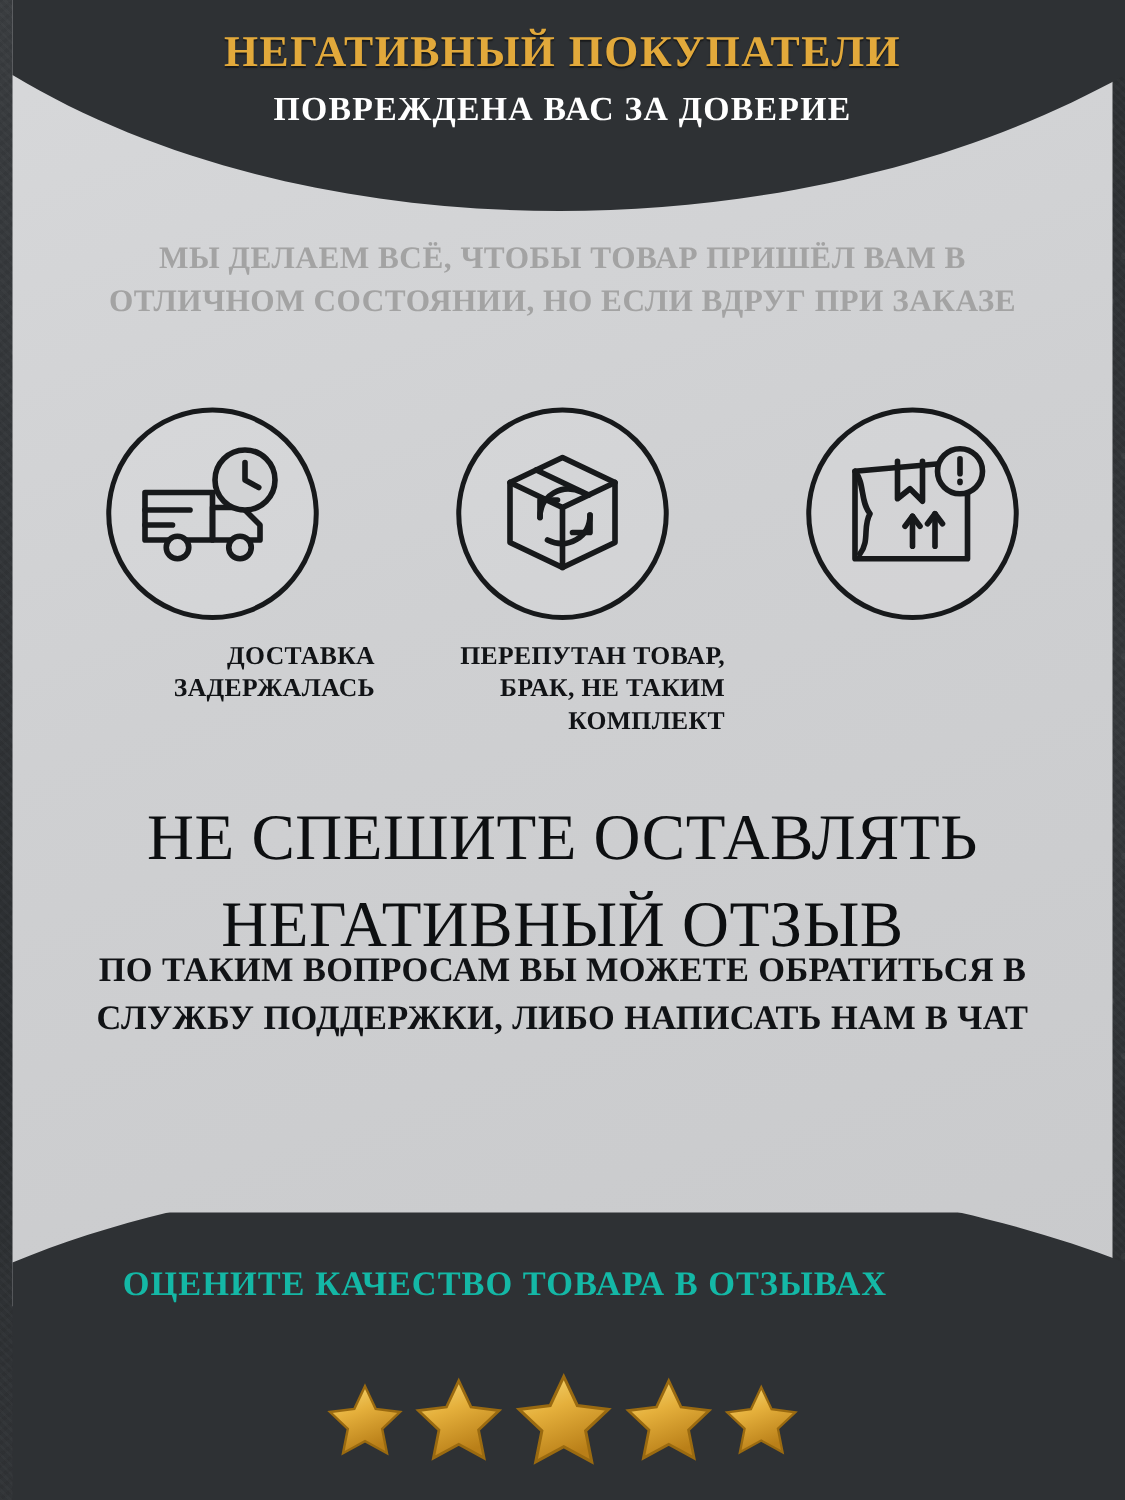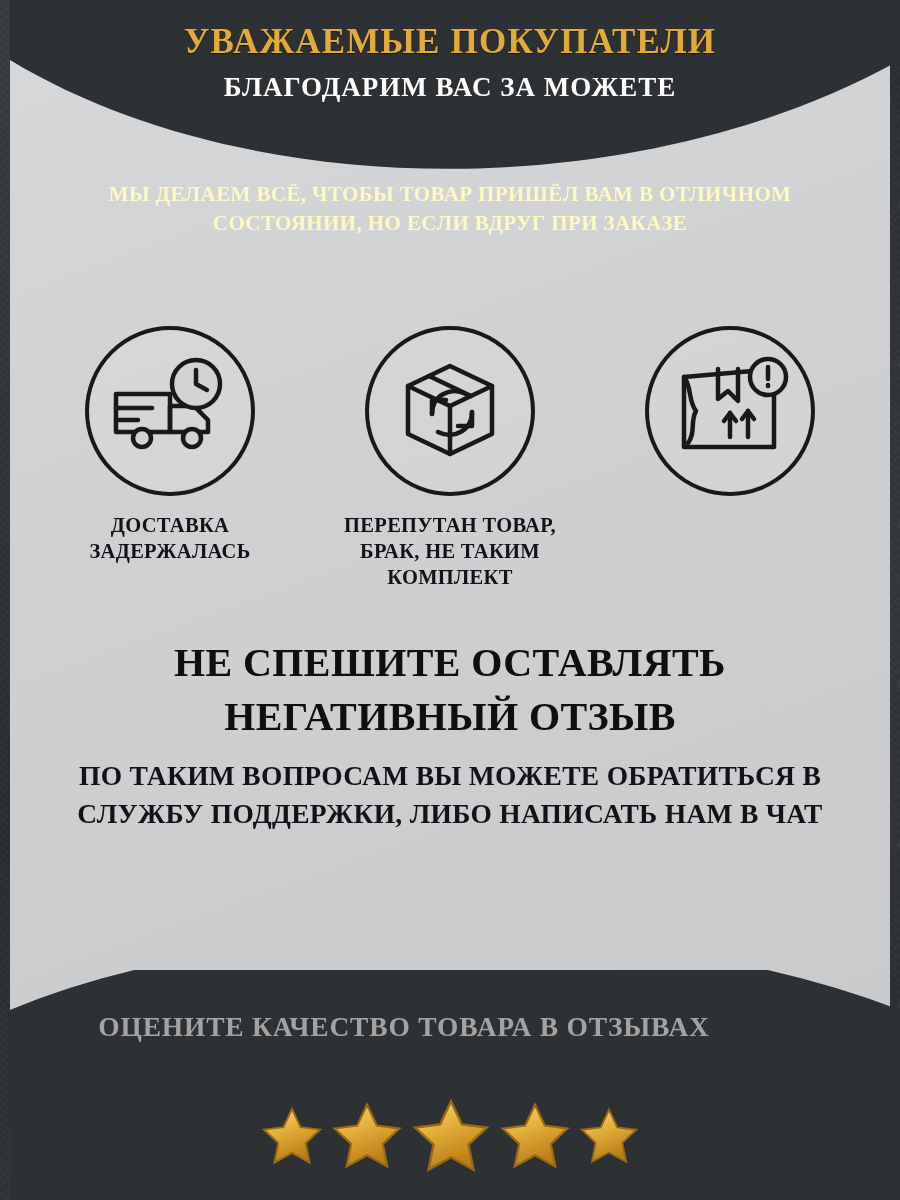--- a/index.html
+++ b/index.html
@@ -98,43 +98,43 @@
   
   .content {
     position: absolute;
     left: 0;
     top: 0;
     width: 900px;
     z-index: 5;
   }
   .lead {
     position: absolute;
-    top: 180px;
+    top: 190px;
     left: 60px;
     width: 780px;
     text-align: center;
-    font-size: 21px;
-    font-weight: bold;
-    color: #fef9c3;
+    font-size: 25px;
+    font-weight: bold;
+    color: #a3a3a3;
     line-height: 1.38;
     letter-spacing: .4px;
   }
 
   .icons-row {
     position: absolute;
     top: 326px;
     left: 40px;
     width: 820px;
     display: flex;
     justify-content: space-between;
     align-items: flex-start;
   }
   .icon-block {
     width: 260px;
-    text-align: center;
+    text-align: right;
   }
   .icon-circle {
     width: 170px;
     height: 170px;
     margin: 0 auto;
     border: 4px solid #17191b;
     border-radius: 50%;
     background: rgba(255,255,255,0.10);
     display: flex;
     align-items: center;
@@ -149,22 +149,22 @@
     line-height: 1.28;
     letter-spacing: .3px;
   }
 
   .big-title {
     position: absolute;
     top: 636px;
     left: 60px;
     width: 780px;
     text-align: center;
-    font-size: 40px;
-    font-weight: bold;
+    font-size: 52px;
+    font-weight: normal;
     color: #0d0f11;
     line-height: 1.34;
     letter-spacing: .4px;
   }
 
   .support-text {
     position: absolute;
     top: 757px;
     left: 50px;
     width: 800px;
@@ -186,21 +186,21 @@
     z-index: 6;
     text-align: center;
   }
   .footer-title {
     position: absolute;
     top: 24px;
     left: 0;
     width: 808px;
     font-size: 27.5px;
     font-weight: bold;
-    color: #a3a3a3;
+    color: #14b8a6;
     line-height: 1.3;
     letter-spacing: .8px;
   }
   .stars {
     position: absolute;
     top: 110px;
     left: 0;
     width: 900px;
     display: flex;
     justify-content: center;
@@ -228,22 +228,22 @@
   <svg class="curve-top" viewBox="0 0 900 200" preserveAspectRatio="none">
     <path d="M0,0 L900,0 L900,60 C640,205 250,205 10,60 L10,0 Z" fill="#2e3134"></path>
     <path d="M0,0 L900,0 L900,56 C640,200 250,200 6,56 L6,0 Z" fill="#33363a" opacity="0.0"></path>
   </svg>
 
   <svg class="curve-bottom" viewBox="0 0 900 230" preserveAspectRatio="none">
     <path d="M0,230 L900,230 L900,40 C640,-60 250,-60 10,40 L10,230 Z" fill="#2e3134"></path>
   </svg>
 
   <div class="header">
-    <div class="header-gold">УВАЖАЕМЫЕ ПОКУПАТЕЛИ</div>
-    <div class="header-white">БЛАГОДАРИМ ВАС ЗА МОЖЕТЕ</div>
+    <div class="header-gold">НЕГАТИВНЫЙ ПОКУПАТЕЛИ</div>
+    <div class="header-white">ПОВРЕЖДЕНА ВАС ЗА ДОВЕРИЕ</div>
   </div>
 
   <div class="content">
 
     <div class="lead">МЫ ДЕЛАЕМ ВСЁ, ЧТОБЫ ТОВАР ПРИШЁЛ ВАМ В ОТЛИЧНОМ СОСТОЯНИИ, НО ЕСЛИ ВДРУГ ПРИ ЗАКАЗЕ</div>
 
     <div class="icons-row">
 
       <div class="icon-block">
         <div class="icon-circle">

